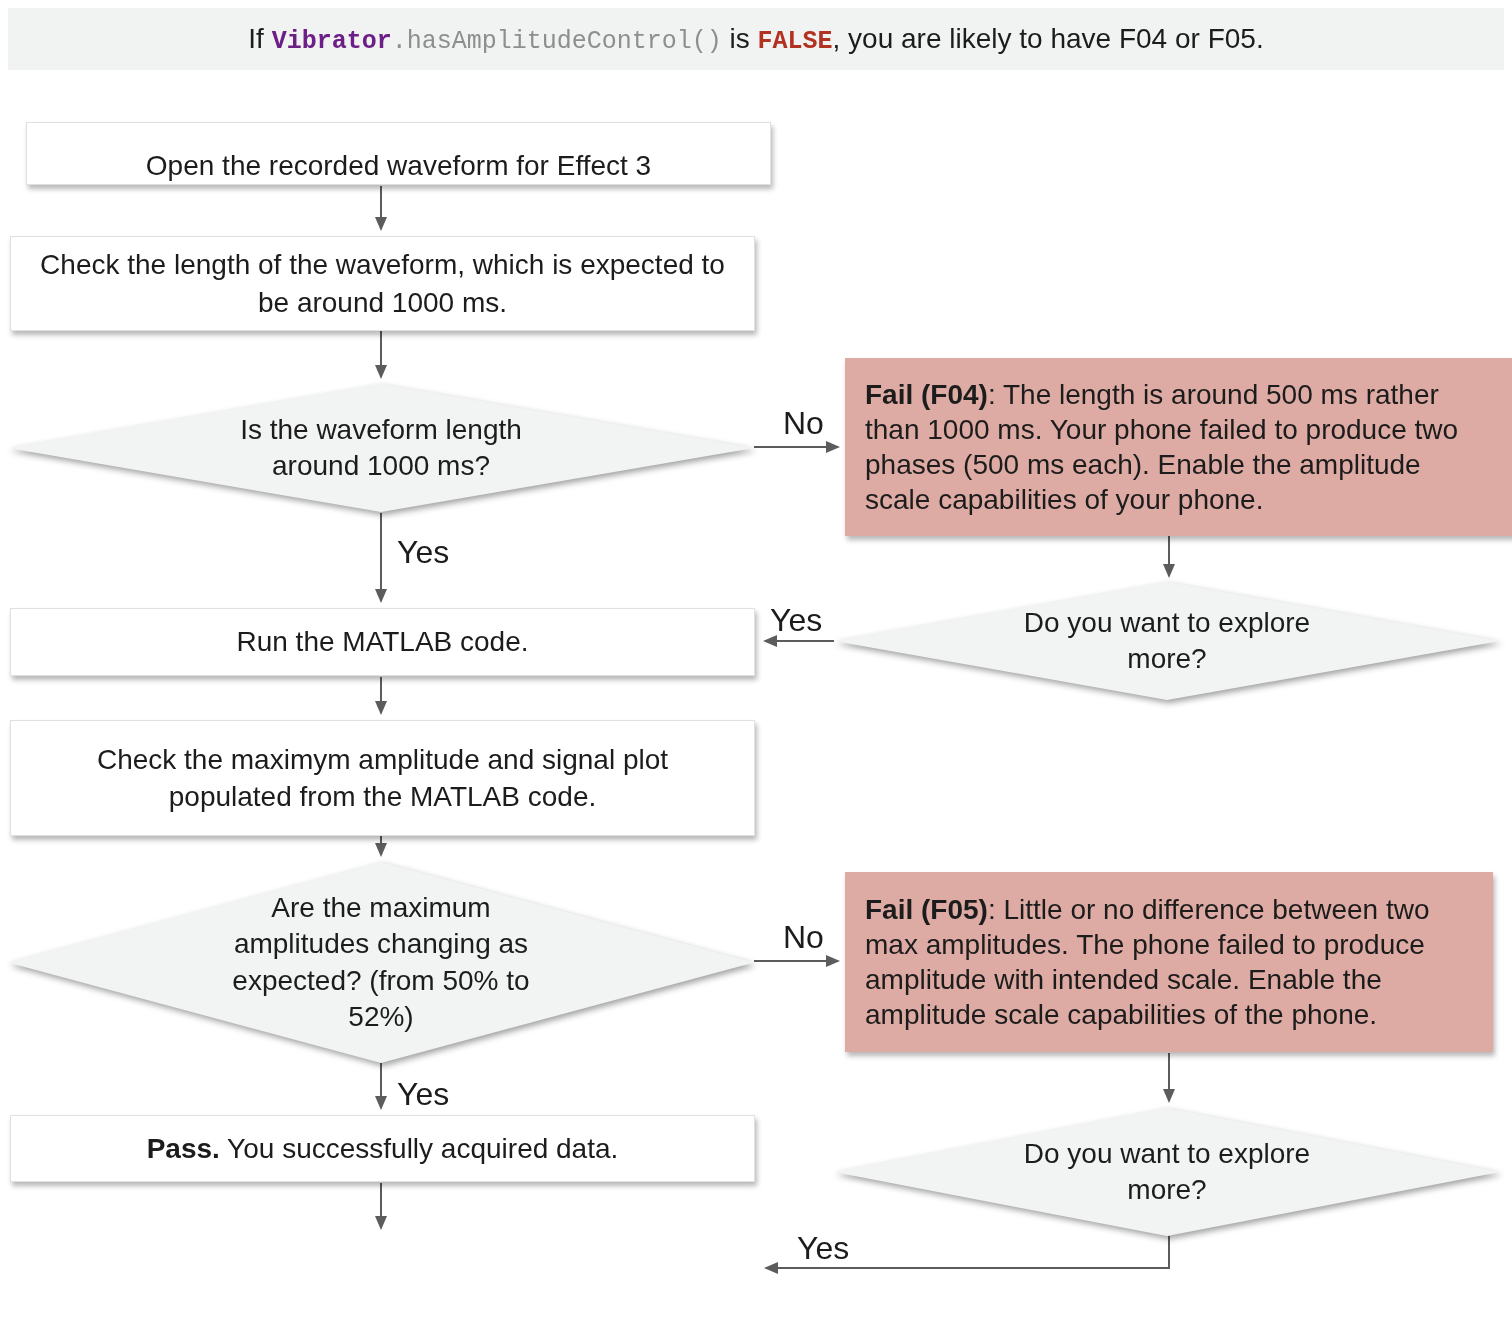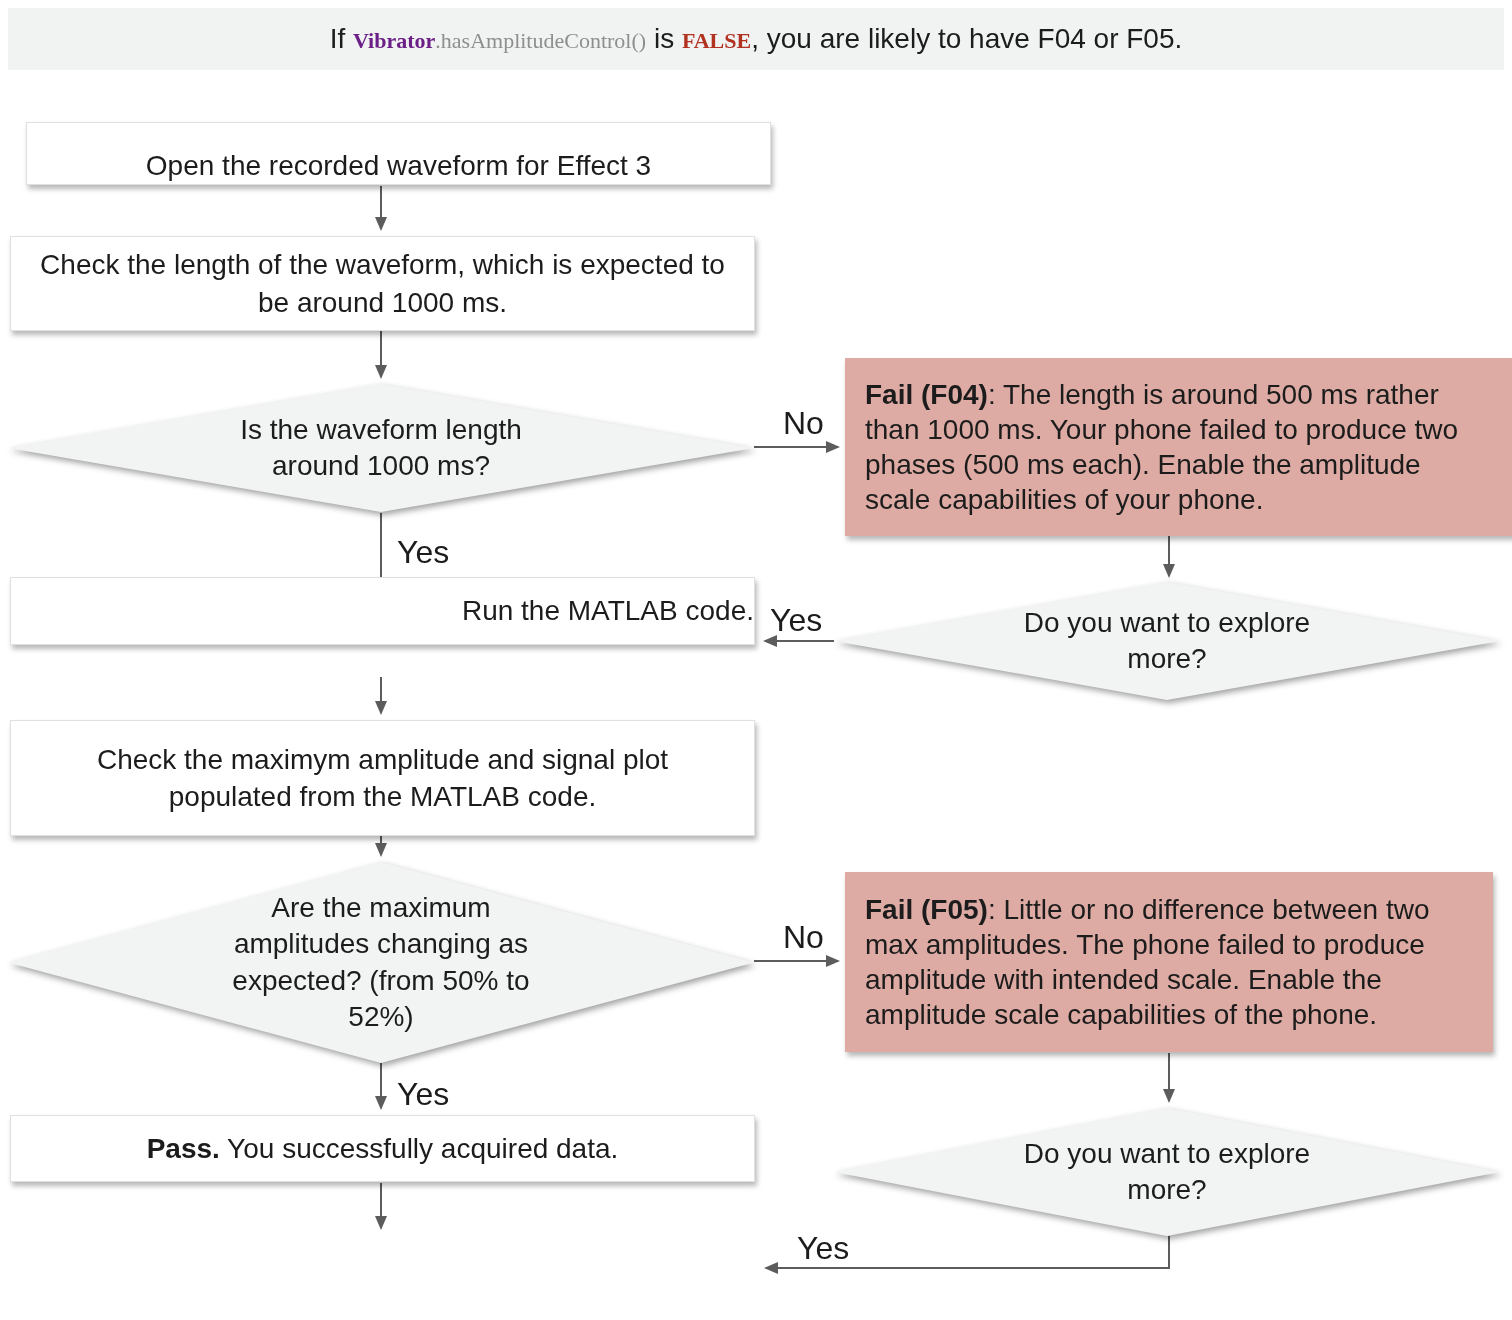--- a/index.html
+++ b/index.html
@@ -22,39 +22,39 @@
   .arrows{position:absolute;left:0;top:0;pointer-events:none;}
   .arrows line,.arrows polyline{stroke:var(--arrow);stroke-width:2px;fill:none;}
   .arrows .ah{fill:var(--arrow);}
 
   .banner{
     position:absolute;left:8px;top:8px;width:1496px;height:62px;
     background:var(--banner-bg);
     display:flex;align-items:center;justify-content:center;
     font-size:28px;white-space:pre;
   }
-  .code{font-family:Liberation Serif, serif;font-size:22px;}
+  .code{font-family:Liberation Mono, monospace;font-size:25px;}
   .code-class{color:var(--code-class);font-weight:bold;}
   .code-method{color:var(--code-method);}
   .code-value{color:var(--code-value);font-weight:bold;margin-top:24px;}
 
   .node{
     position:absolute;background:var(--box-bg);
     border:1px solid var(--box-border);
     box-shadow:2px 4px 5px rgba(0,0,0,0.28);
     display:flex;align-items:center;justify-content:center;
     text-align:center;font-size:28px;line-height:1.33;
     box-sizing:border-box;
   }
   .node .inner{display:block;}
 
   .n-open{left:26px;top:122px;width:745px;height:63px;align-items:flex-end;}
   .n-checklen{left:10px;top:236px;width:745px;height:95px;}
   .n-checklen .inner{max-width:712px;}
-  .n-run{left:10px;top:577px;width:745px;height:68px;justify-content:flex-end;}
+  .n-run{left:10px;top:608px;width:745px;height:68px;}
   .n-checkamp{left:10px;top:720px;width:745px;height:116px;}
   .n-checkamp .inner{max-width:640px;}
   .n-pass{left:10px;top:1115px;width:745px;height:67px;}
   .n-move{left:10px;top:1235px;width:745px;height:67px;}
 
   .fail{
     background:var(--fail-bg);border:none;
     justify-content:flex-start;text-align:left;
     padding:0 20px;line-height:35px;
   }

